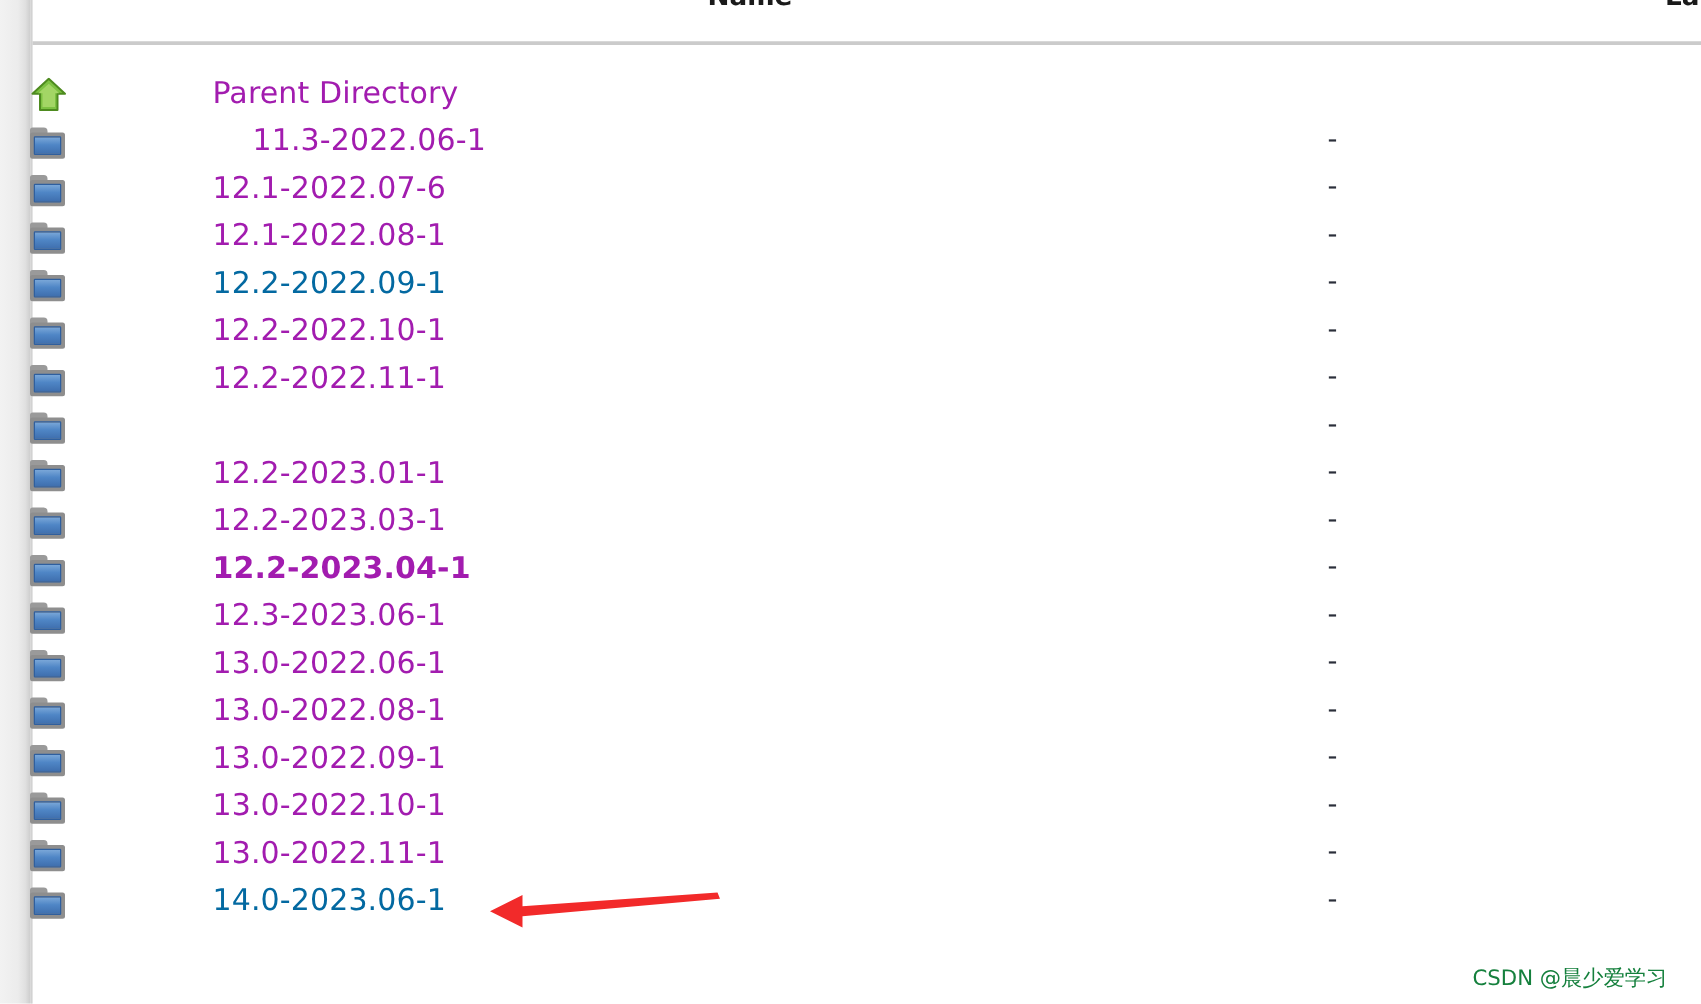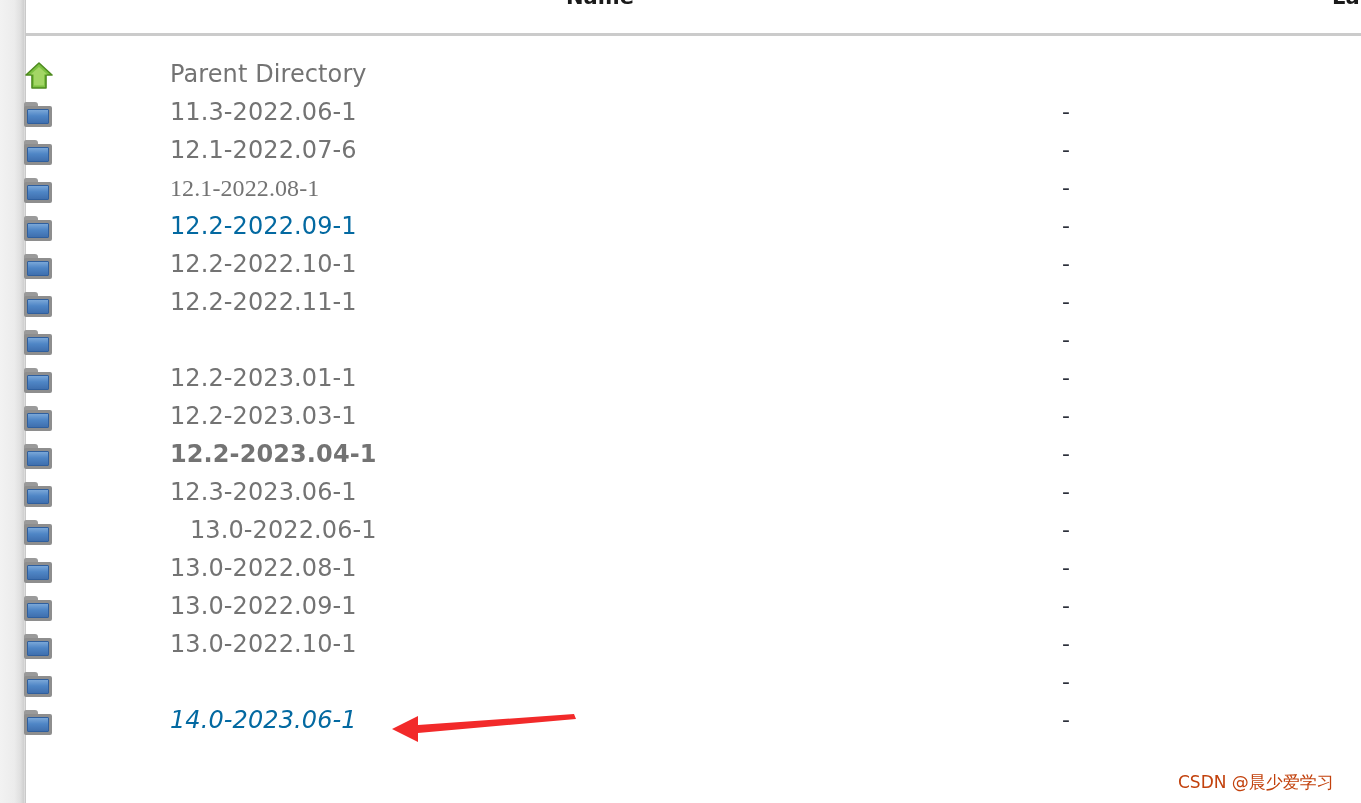--- a/index.html
+++ b/index.html
@@ -83,21 +83,21 @@
   .row-size {
     position: absolute;
     left: 1062px;
     top: 0;
     height: 38px;
     line-height: 34px;
     font-size: 22px;
     color: #2b2f3a;
     white-space: nowrap;
   }
-  .link-visited   { color: #737373; }
+  .link-visited   { color: #a21caf; }
   .link-unvisited { color: #0369a1; }
 
   
   .folder {
     position: relative;
     width: 30px;
     height: 26px;
     top: 3px;
   }
   .folder .tab {
@@ -141,21 +141,21 @@
     height: 46px;
     pointer-events: none;
   }
 
   
   .watermark {
     position: absolute;
     left: 1178px;
     top: 771px;
     font-size: 17px;
-    color: #c2410c;
+    color: #15803d;
     white-space: nowrap;
     font-family: "DejaVu Sans", "Liberation Sans", sans-serif;
   }
 </style>
 </head>
 <body>
 
 <div class="page-gutter"></div>
 <div class="page-gutter-line"></div>
 
@@ -179,21 +179,21 @@
       <div class="row-size"></div>
     </div>
     <div class="row">
       <div class="row-icon">
         <div class="folder">
           <span class="tab"></span>
           <span class="body"></span>
           <span class="face"></span>
         </div>
       </div>
-      <a class="row-name link-visited" href="#" style="text-decoration: none;">11.3-2022.06-1</a>
+      <a class="row-name link-visited" href="#" style="text-decoration: none; margin-left: 32px;">11.3-2022.06-1</a>
       <div class="row-size">-</div>
     </div>
     <div class="row">
       <div class="row-icon">
         <div class="folder">
           <span class="tab"></span>
           <span class="body"></span>
           <span class="face"></span>
         </div>
       </div>
@@ -201,21 +201,21 @@
       <div class="row-size">-</div>
     </div>
     <div class="row">
       <div class="row-icon">
         <div class="folder">
           <span class="tab"></span>
           <span class="body"></span>
           <span class="face"></span>
         </div>
       </div>
-      <a class="row-name link-visited" href="#" style="text-decoration: none; font-family: Liberation Serif, serif;">12.1-2022.08-1</a>
+      <a class="row-name link-visited" href="#" style="text-decoration: none;">12.1-2022.08-1</a>
       <div class="row-size">-</div>
     </div>
     <div class="row">
       <div class="row-icon">
         <div class="folder">
           <span class="tab"></span>
           <span class="body"></span>
           <span class="face"></span>
         </div>
       </div>
@@ -299,21 +299,21 @@
       <div class="row-size">-</div>
     </div>
     <div class="row">
       <div class="row-icon">
         <div class="folder">
           <span class="tab"></span>
           <span class="body"></span>
           <span class="face"></span>
         </div>
       </div>
-      <a class="row-name link-visited" href="#" style="text-decoration: none; margin-left: 20px;">13.0-2022.06-1</a>
+      <a class="row-name link-visited" href="#" style="text-decoration: none;">13.0-2022.06-1</a>
       <div class="row-size">-</div>
     </div>
     <div class="row">
       <div class="row-icon">
         <div class="folder">
           <span class="tab"></span>
           <span class="body"></span>
           <span class="face"></span>
         </div>
       </div>
@@ -343,31 +343,32 @@
       <div class="row-size">-</div>
     </div>
     <div class="row">
       <div class="row-icon">
         <div class="folder">
           <span class="tab"></span>
           <span class="body"></span>
           <span class="face"></span>
         </div>
       </div>
-      <div class="row-size">-</div>
-    </div>
-    <div class="row">
-      <div class="row-icon">
-        <div class="folder">
-          <span class="tab"></span>
-          <span class="body"></span>
-          <span class="face"></span>
-        </div>
-      </div>
-      <a class="row-name link-unvisited" href="#" style="text-decoration: none; font-style: italic;">14.0-2023.06-1</a>
+      <a class="row-name link-visited" href="#" style="text-decoration: none;">13.0-2022.11-1</a>
+      <div class="row-size">-</div>
+    </div>
+    <div class="row">
+      <div class="row-icon">
+        <div class="folder">
+          <span class="tab"></span>
+          <span class="body"></span>
+          <span class="face"></span>
+        </div>
+      </div>
+      <a class="row-name link-unvisited" href="#" style="text-decoration: none;">14.0-2023.06-1</a>
       <div class="row-size">-</div>
     </div>
   </div>
 
 <svg class="annot-arrow" viewBox="0 0 192 46" xmlns="http://www.w3.org/2000/svg">
   <polygon points="186,8 30,19 30,10 4,23 30,36 30,27 188,13" fill="#f22a2a"></polygon>
 </svg>
 
 <div class="watermark">CSDN @晨少爱学习</div>
 

